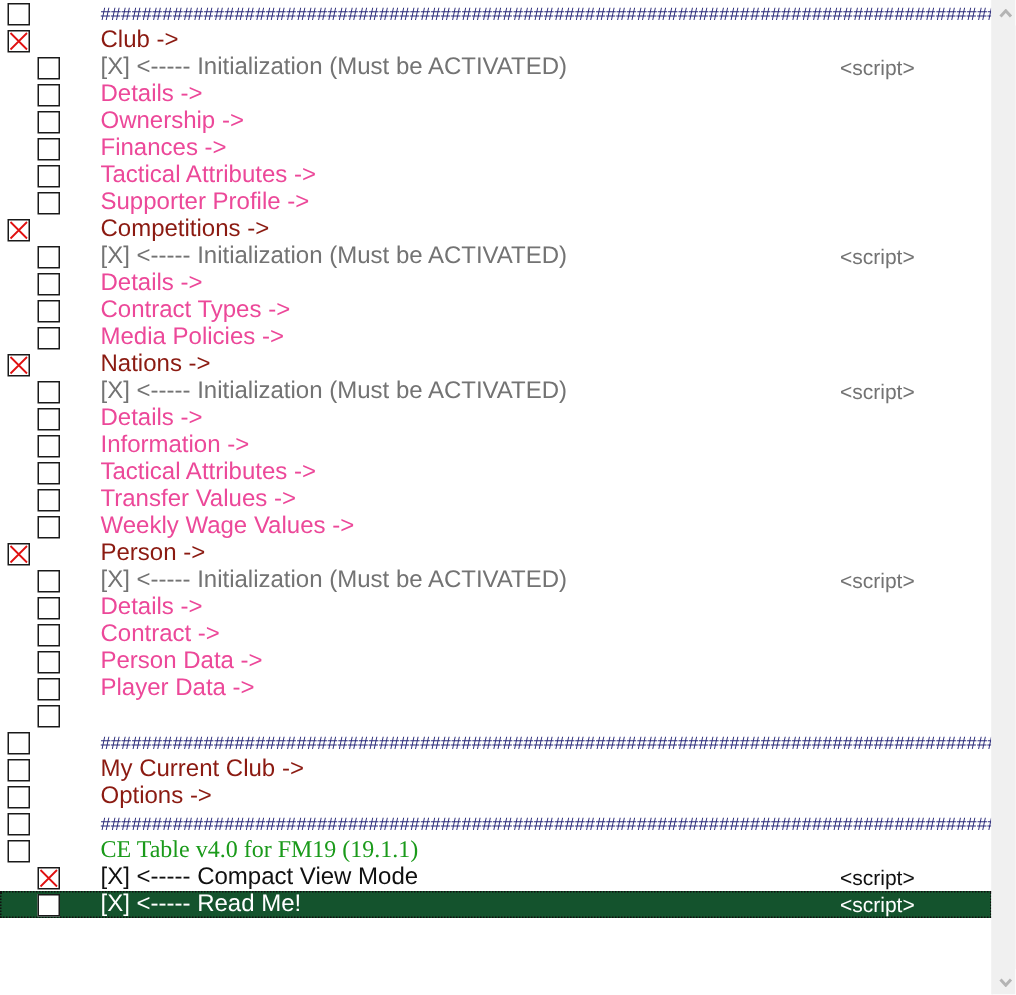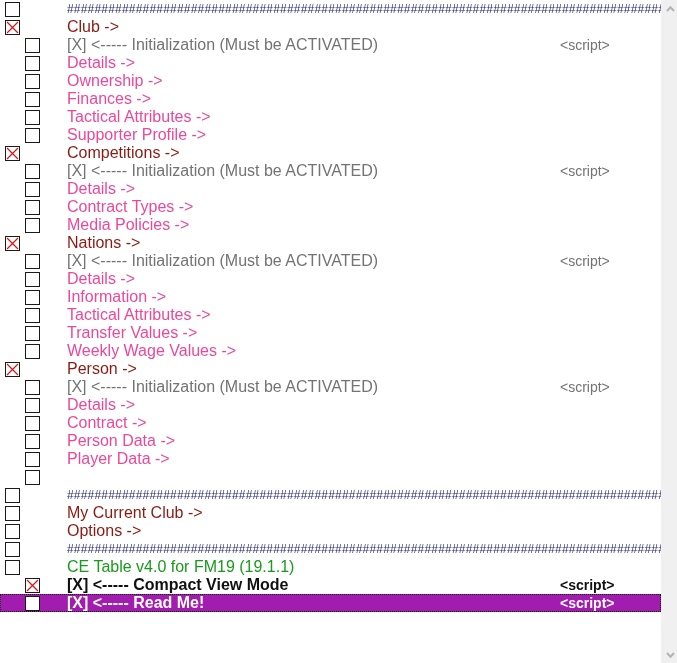--- a/index.html
+++ b/index.html
@@ -86,27 +86,27 @@
     letter-spacing: 0.2px;
     color: #2b2b7a;
     overflow: hidden;
     white-space: nowrap;
   }
 
   
   .c-maroon  { color: #8b1a11; }
   .c-red     { color: #737373; }
   .c-orange  { color: #ec4899; }
-  .c-green   { color: #1a9a1a; }
-  .c-black   { color: #101010; font-weight: bold; }
+  .c-green   { color: #1a9a1a; font-family: Liberation Serif, serif; }
+  .c-black   { color: #101010; }
   .c-navy    { color: #2b2b7a; }
 
   
   .row.selected {
-    background: #a21caf;
+    background: #14532d;
     outline: 1px dotted #101010;
     outline-offset: -1px;
   }
   .row.selected .label,
   .row.selected .script { color: #ffffff; }
 
   
   #scrollbar {
     position: absolute;
     right: 0;

